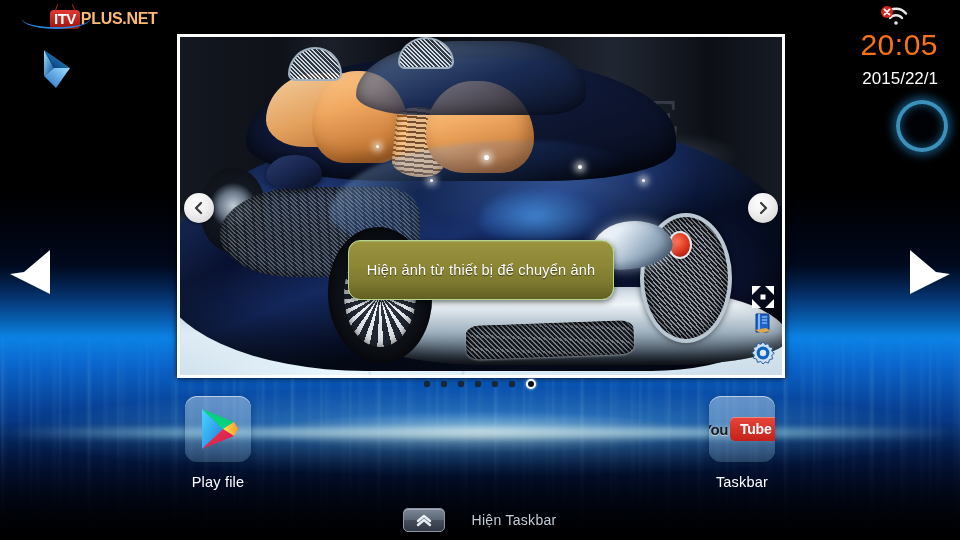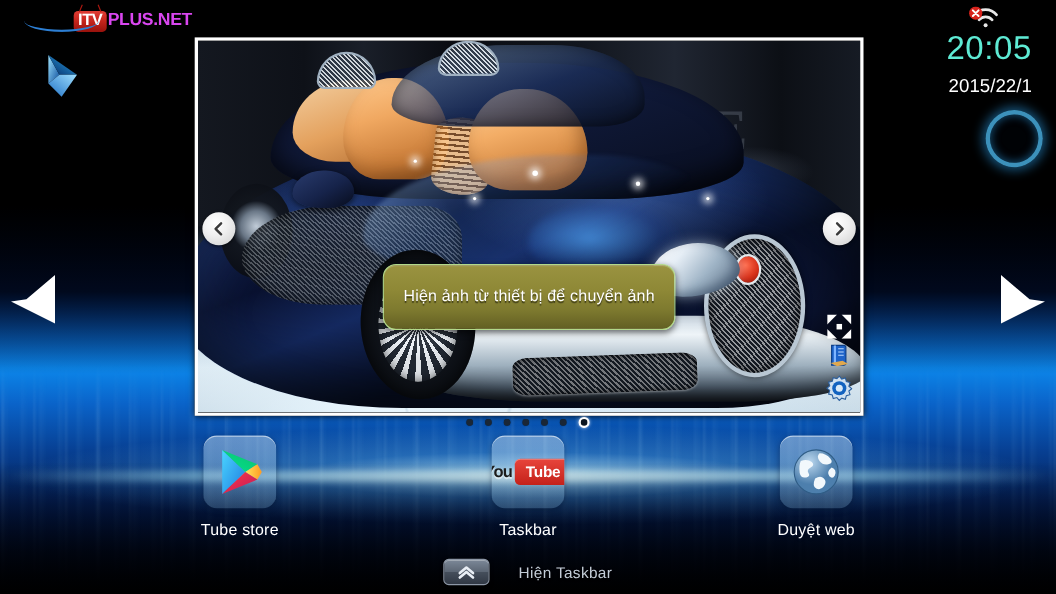--- a/index.html
+++ b/index.html
@@ -57,52 +57,52 @@
     background:linear-gradient(to right, rgba(120,215,255,0) 0%, rgba(170,235,255,.55) 18%, rgba(225,250,255,.9) 50%, rgba(170,235,255,.55) 82%, rgba(120,215,255,0) 100%);
     filter:blur(3px); pointer-events:none;
   }
   #botfade {
     position:absolute; left:0; right:0; bottom:0; height:120px;
     background:linear-gradient(to bottom, rgba(0,0,0,0) 0%, rgba(0,6,22,.55) 45%, rgba(0,0,0,.95) 100%);
     pointer-events:none;
   }
 
   
-  #logo { position:absolute; left:51px; top:8px; height:22px; display:flex; align-items:center;padding-left:16px; }
+  #logo { position:absolute; left:34px; top:8px; height:22px; display:flex; align-items:center;padding-left:16px; }
   .logo-tv {
     position:relative;
     background:linear-gradient(to bottom,#e03d34 0%,#c4241c 50%,#98120c 100%);
     border-radius:4px; padding:1px 4px 2px 4px;
     color:#fff; font-size:15px; font-weight:bold; letter-spacing:-.5px;
     line-height:16px; font-family:"Liberation Sans", sans-serif;
     box-shadow:0 0 2px rgba(0,0,0,.8);
   }
   .logo-tv::before, .logo-tv::after {
     content:""; position:absolute; top:-6px; width:1px; height:7px;
     background:#b01810;
   }
   .logo-tv::before { left:6px; transform:rotate(22deg); }
   .logo-tv::after  { right:6px; transform:rotate(-22deg); }
   .logo-plus {
-    color:#d946ef; font-size:16px; font-weight:bold; letter-spacing:-.3px;
+    color:#fdba74; font-size:16px; font-weight:bold; letter-spacing:-.3px;
     margin-left:1px; line-height:16px;
   }
   #logo-swoosh {
     position:absolute; left:22px; top:19px; width:68px; height:10px;
     border-bottom:2px solid #2d7fd4; border-radius:0 0 50% 50%/0 0 100% 100%;
   }
 
   
   #cursor { position:absolute; left:40px; top:48px; width:36px; height:42px; }
 
   
   #wifi { position:absolute; right:52px; top:6px; width:28px; height:20px; }
   #clock {
     position:absolute; right:22px; top:30px;
-    color:#5eead4; font-size:30px; line-height:30px; font-weight:normal;
+    color:#f97316; font-size:30px; line-height:30px; font-weight:normal;
     letter-spacing:.5px; text-align:right;
   }
   #date {
     position:absolute; right:22px; top:70px;
     color:#fff; font-size:17px; line-height:17px; text-align:center;
   }
   #ringbtn {
     position:absolute; right:12px; top:100px; width:52px; height:52px;
     border-radius:50%;
     border:4px solid rgba(70,170,220,.85);
@@ -566,52 +566,34 @@
             <stop offset="0" stop-color="#00e38e"></stop>
               <stop offset="1" stop-color="#0fbf6f"></stop>
           </linearGradient>
         </defs>
         <polygon points="7,3 28,23 7,43" fill="url(#psA)"></polygon>
         <polygon points="7,3 28,23 39,16" fill="url(#psD)"></polygon>
         <polygon points="28,23 39,16 43,23 39,30" fill="url(#psB)"></polygon>
         <polygon points="7,43 28,23 39,30" fill="url(#psC)"></polygon>
       </svg>
     </div>
-    <div class="app-label">Tube store</div>
+    <div class="app-label">Play file</div>
   </div>
 
 
   <div class="app">
     <div class="app-tile">
       <div class="yt-wrap">
         <span class="yt-you">You</span>
         <span class="yt-box">Tube</span>
       </div>
     </div>
     <div class="app-label">Taskbar</div>
   </div>
 
-  <div class="app">
-    <div class="app-tile">
-      <svg class="ic" viewBox="0 0 46 46">
-        <defs>
-          <radialGradient id="glb" cx="35%" cy="28%">
-            <stop offset="0" stop-color="#bcd8ef"></stop>
-              <stop offset="1" stop-color="#4d7fad"></stop>
-          </radialGradient>
-        </defs>
-        <circle cx="23" cy="23" r="20" fill="url(#glb)" stroke="#2f5c85" stroke-width="1"></circle>
-        <path d="M9 13 q6 -2 10 1 q3 3 -1 5 q-4 2 -2 5 q2 3 -2 4 q-5 1 -6 -4 q-1 -7 1 -11z" fill="#f2f8fc"></path>
-        <path d="M22 29 q5 -3 8 0 q3 3 0 7 q-3 4 -7 2 q-4 -2 -1 -9z" fill="#f2f8fc"></path>
-        <path d="M26 6 q6 0 10 5 q3 4 -2 5 q-5 1 -8 -3 q-3 -4 0 -7z" fill="#f2f8fc"></path>
-        <path d="M37 19 q5 2 3 7 q-2 4 -5 1 q-3 -4 2 -8z" fill="#f2f8fc"></path>
-      </svg>
-    </div>
-    <div class="app-label">Duyệt web</div>
-  </div>
 
 
 
 </div>
 
 <div id="taskbar">
   <div id="taskbar-btn">
     <svg width="20" height="16" viewBox="0 0 20 16">
       <path d="M4 9 L10 4 L16 9" stroke="#e9eef5" stroke-width="2.4" fill="none" stroke-linecap="round" stroke-linejoin="round"></path>
       <path d="M4 13 L10 8 L16 13" stroke="#e9eef5" stroke-width="2.4" fill="none" stroke-linecap="round" stroke-linejoin="round"></path>

